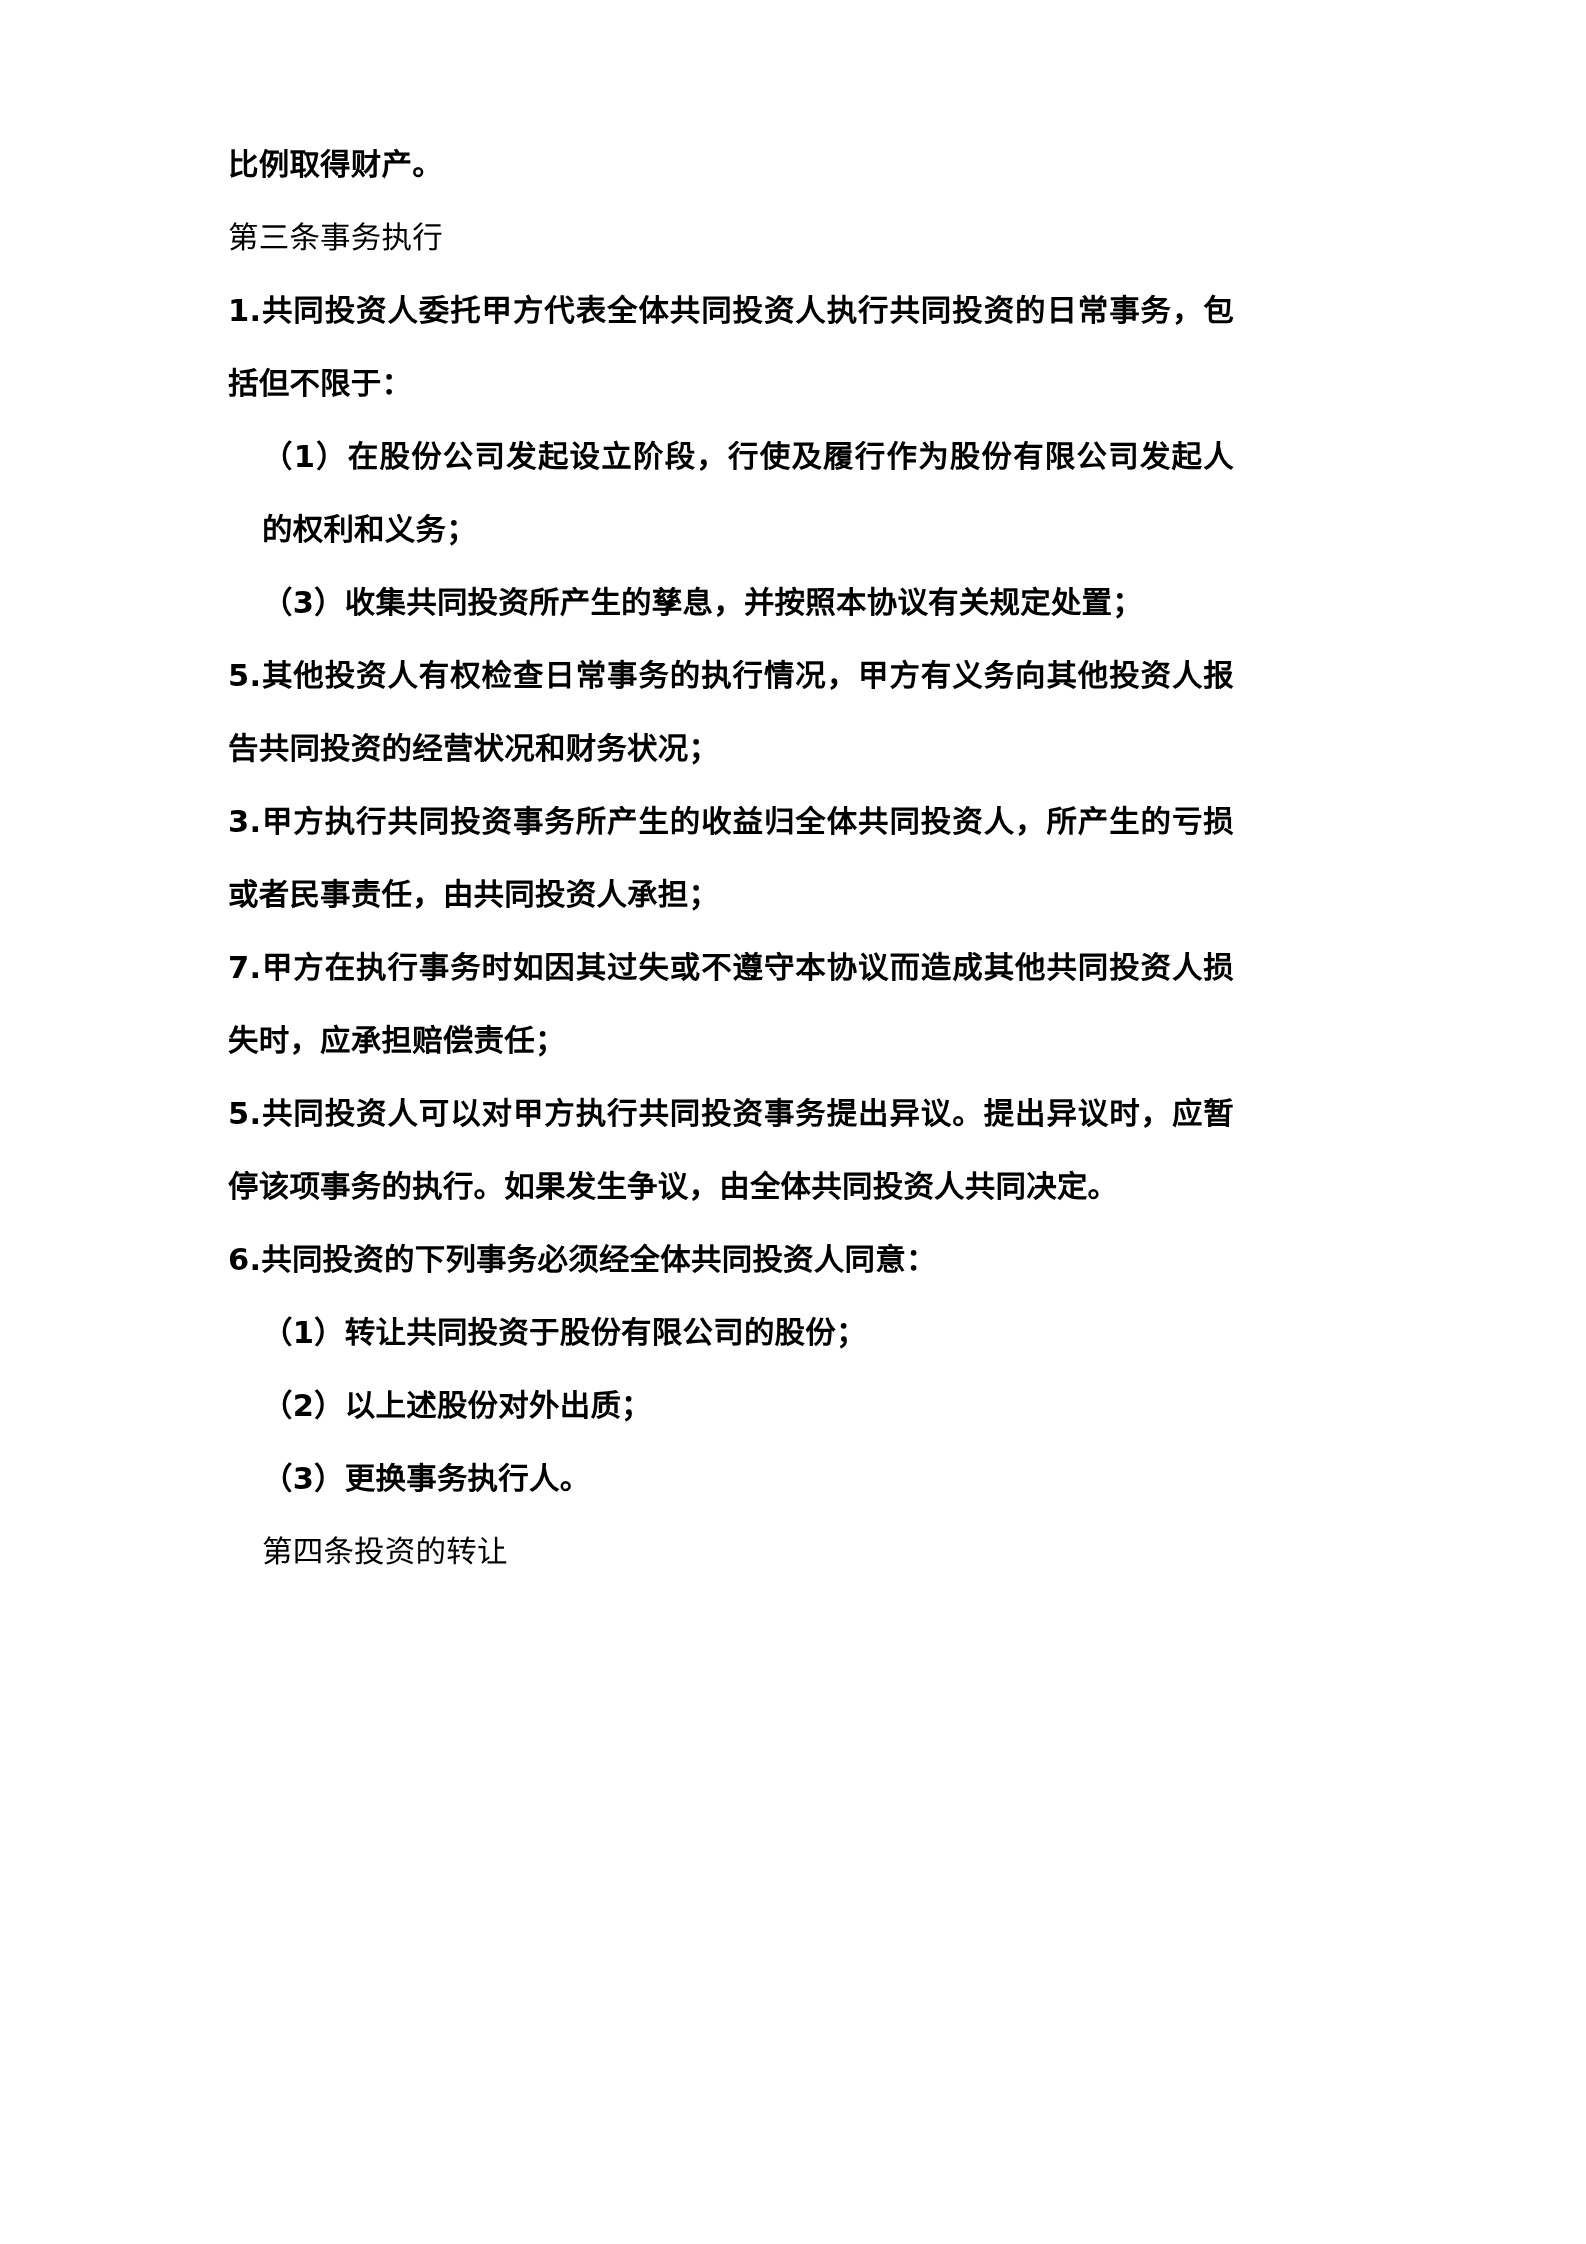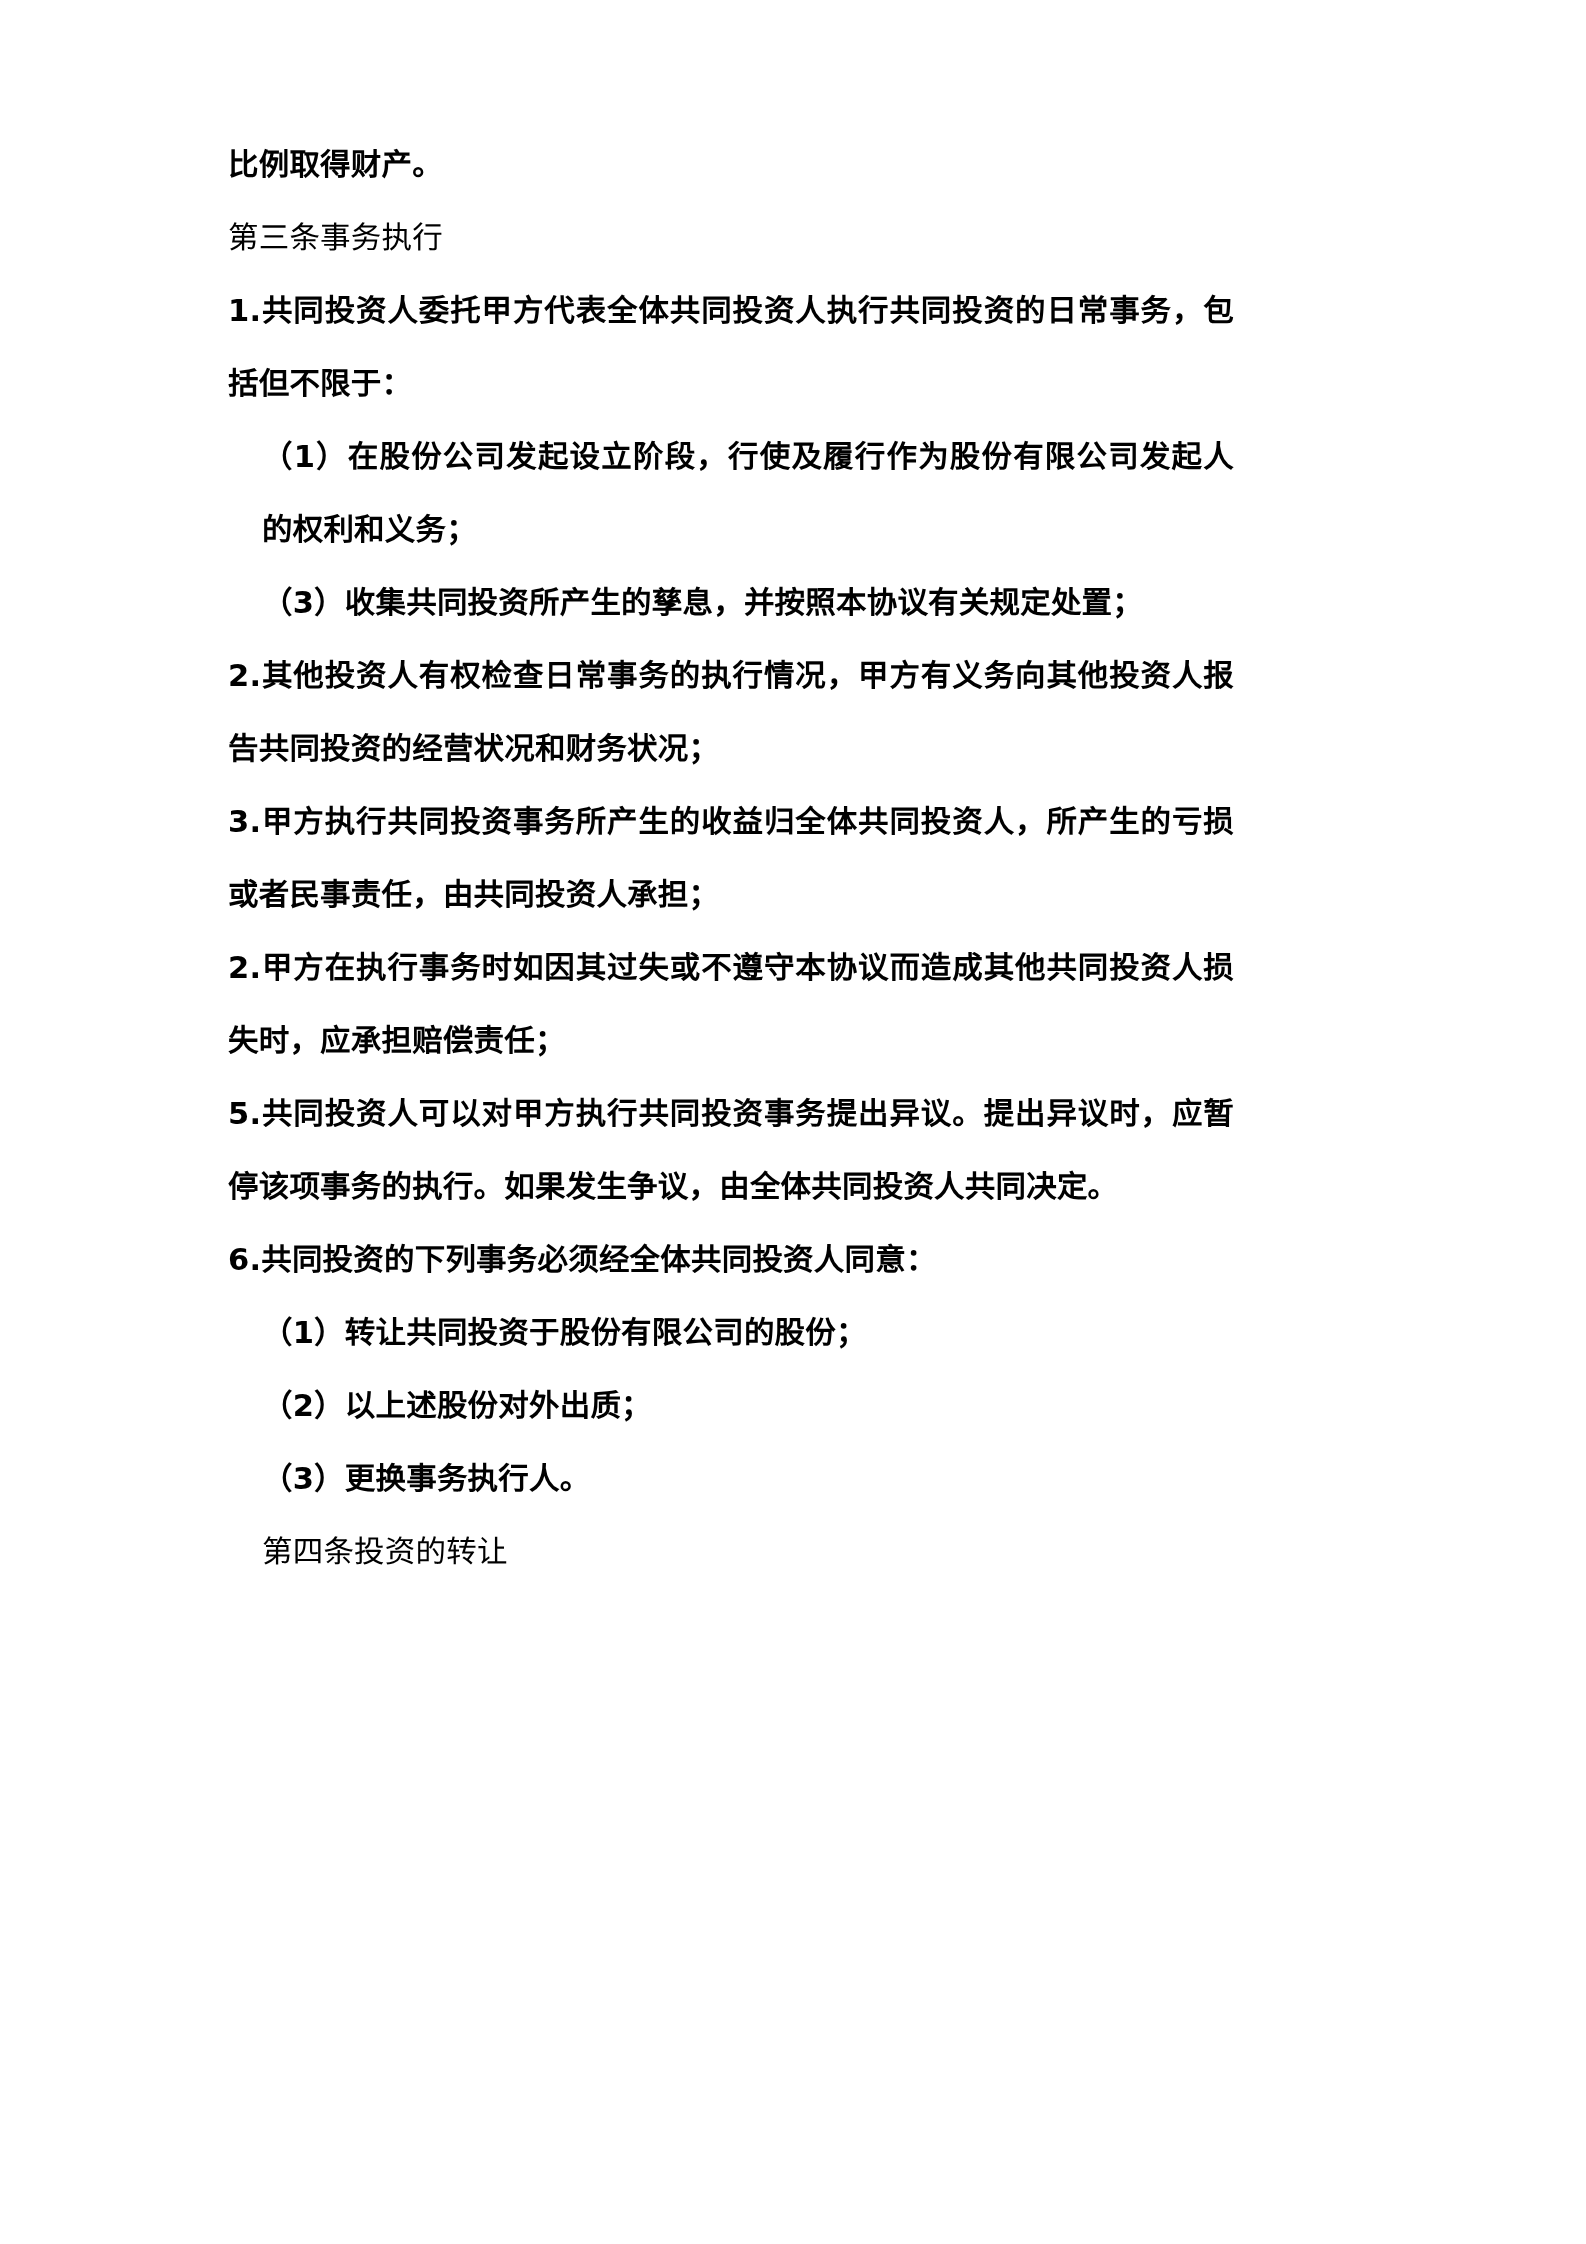--- a/index.html
+++ b/index.html
@@ -60,25 +60,25 @@
 
     <p class="para heading">第三条事务执行</p>
 
     <p class="para flow justify">1.共同投资人委托甲方代表全体共同投资人执行共同投资的日常事务，包括但不限于：</p>
 
     <p class="para flow justify indent-1">（1）在股份公司发起设立阶段，行使及履行作为股份有限公司发起人的权利和义务；</p>
 
 
     <p class="para flow justify indent-1">（3）收集共同投资所产生的孳息，并按照本协议有关规定处置；</p>
 
-    <p class="para flow justify">2.其他投资人有权检查日常事务的执行情况，甲方有义务向其他投资人报告共同投资的经营状况和财务状况；</p>
+    <p class="para flow justify">5.其他投资人有权检查日常事务的执行情况，甲方有义务向其他投资人报告共同投资的经营状况和财务状况；</p>
 
     <p class="para flow justify">3.甲方执行共同投资事务所产生的收益归全体共同投资人，所产生的亏损或者民事责任，由共同投资人承担；</p>
 
-    <p class="para flow justify">2.甲方在执行事务时如因其过失或不遵守本协议而造成其他共同投资人损失时，应承担赔偿责任；</p>
+    <p class="para flow justify">7.甲方在执行事务时如因其过失或不遵守本协议而造成其他共同投资人损失时，应承担赔偿责任；</p>
 
     <p class="para flow justify">5.共同投资人可以对甲方执行共同投资事务提出异议。提出异议时，应暂停该项事务的执行。如果发生争议，由全体共同投资人共同决定。</p>
 
     <p class="para flow justify">6.共同投资的下列事务必须经全体共同投资人同意：</p>
 
     <p class="para flow justify indent-1">（1）转让共同投资于股份有限公司的股份；</p>
 
     <p class="para flow justify indent-1">（2）以上述股份对外出质；</p>
 
     <p class="para flow justify indent-1">（3）更换事务执行人。</p>

